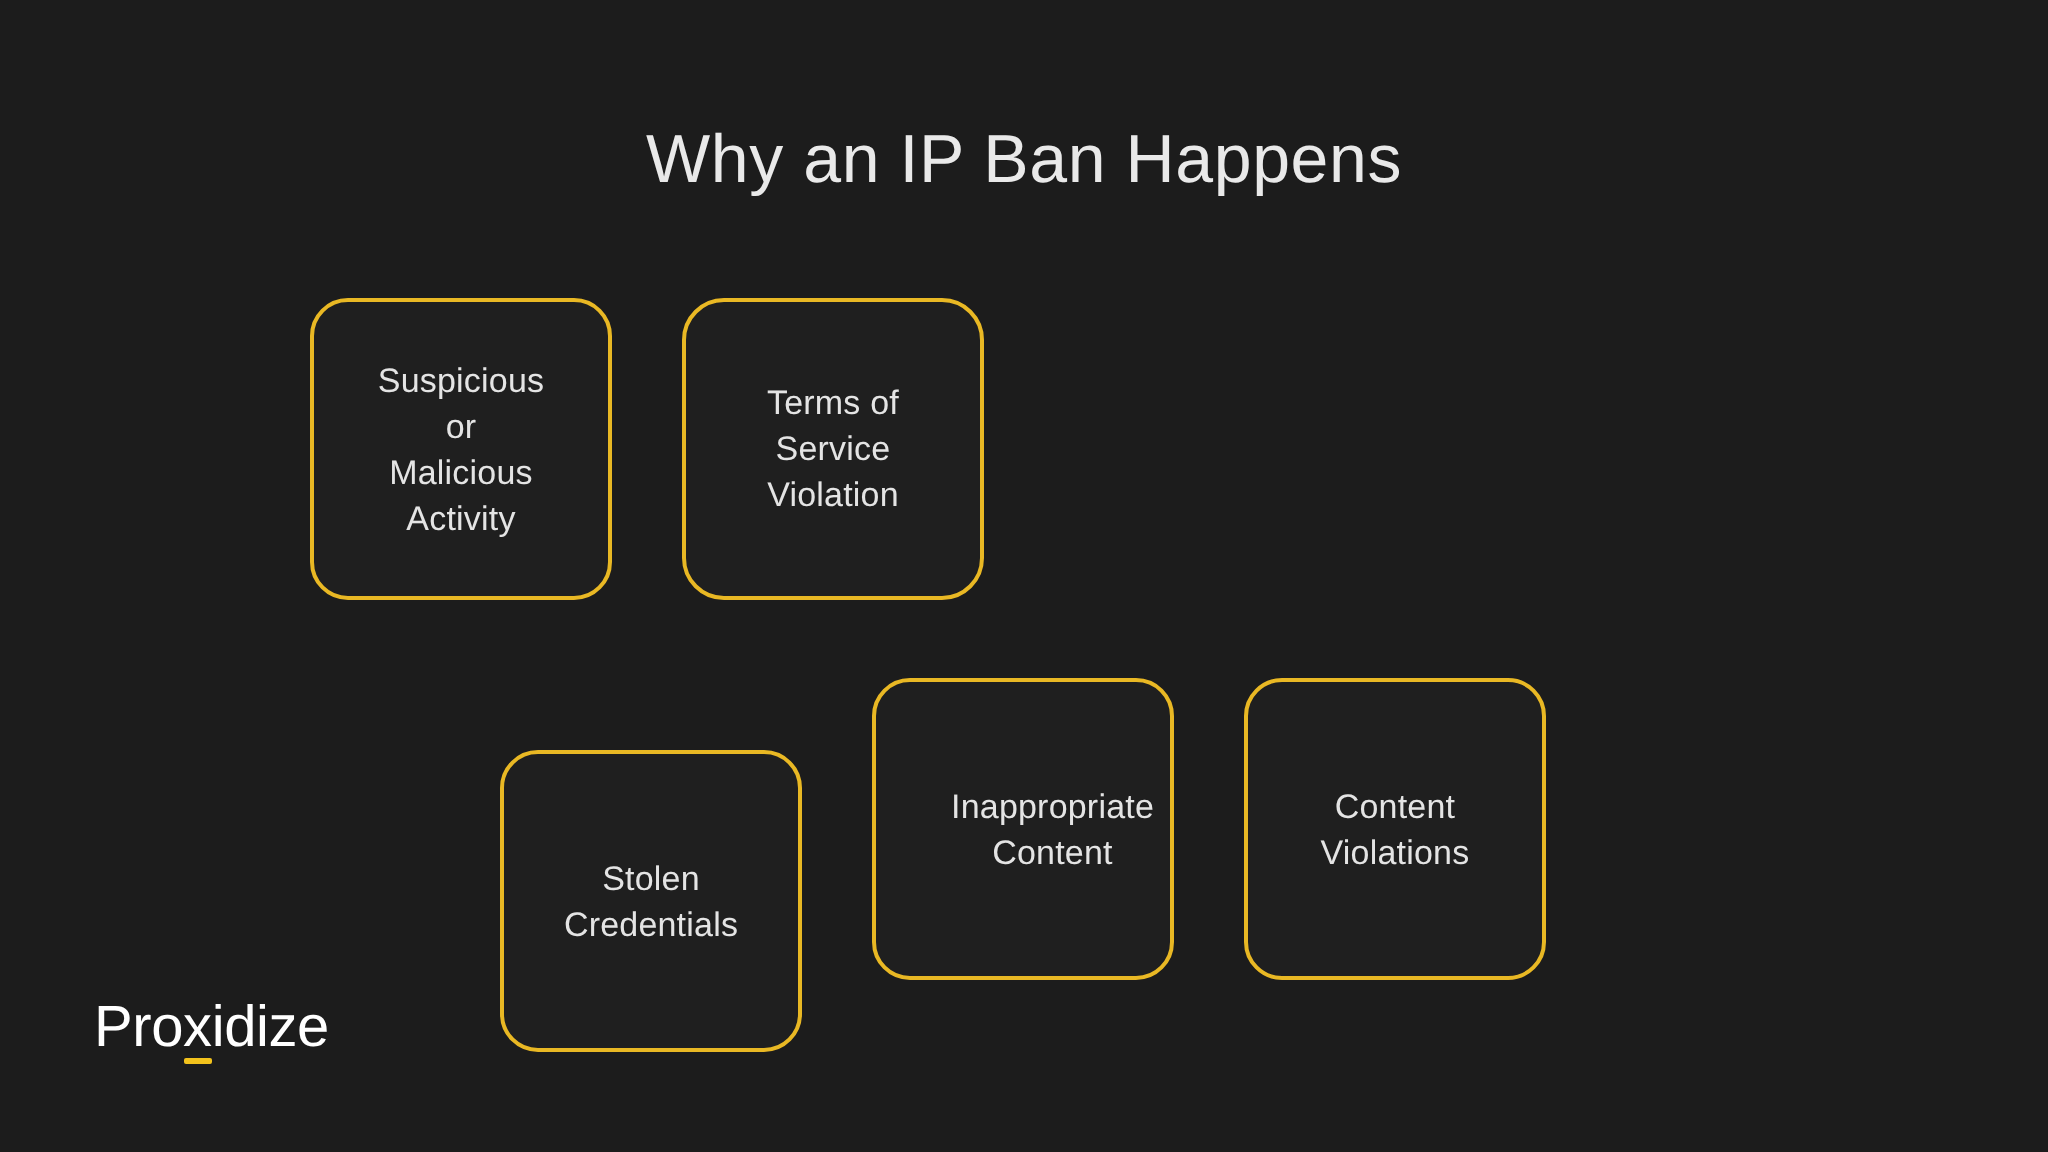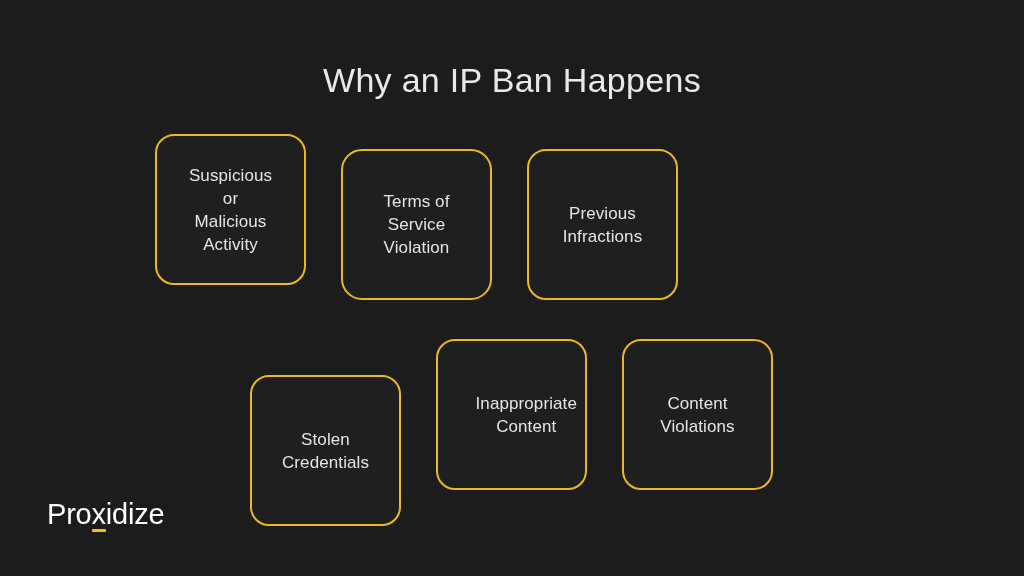--- a/index.html
+++ b/index.html
@@ -57,21 +57,21 @@
     color: #e4e4e4;
     font-size: 17px;
     font-weight: 400;
     line-height: 23px;
     text-align: center;
     letter-spacing: 0.1px;
     white-space: pre-line;
   }
 
   
-  #card-0 { left: 155px; top: 134px; }
+  #card-0 { left: 155px; top: 149px; }
   #card-1 { left: 341px; top: 149px; border-radius: 21px; }
   #card-2 { left: 527px; top: 149px; }
   #card-3 { left: 713px; top: 149px; }
   
   #card-4 { left: 250px; top: 339px; margin-top: 36px; }
   #card-5 { left: 436px; top: 339px; justify-content: flex-end; }
   #card-6 { left: 622px; top: 339px; }
 
   
   #logo {
@@ -114,24 +114,20 @@
 Malicious
 Activity</span>
   </div>
 
   <div class="card" id="card-1">
     <span class="card-label">Terms of
 Service
 Violation</span>
   </div>
 
-  <div class="card" id="card-2">
-    <span class="card-label">Previous
-Infractions</span>
-  </div>
 
 
   <div class="card" id="card-4">
     <span class="card-label">Stolen
 Credentials</span>
   </div>
 
   <div class="card" id="card-5">
     <span class="card-label">Inappropriate
 Content</span>

